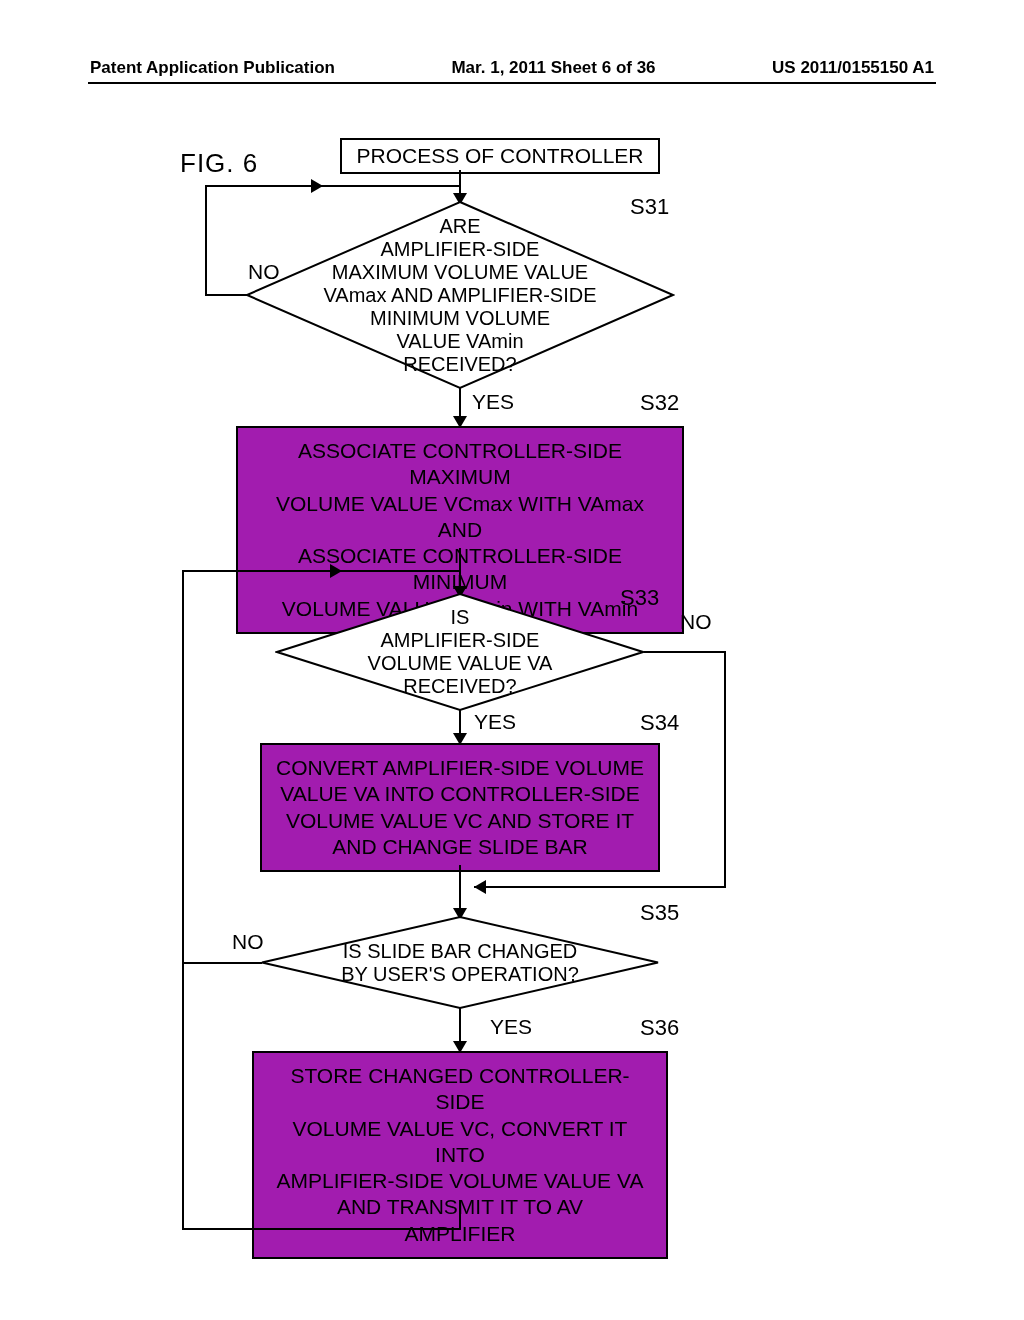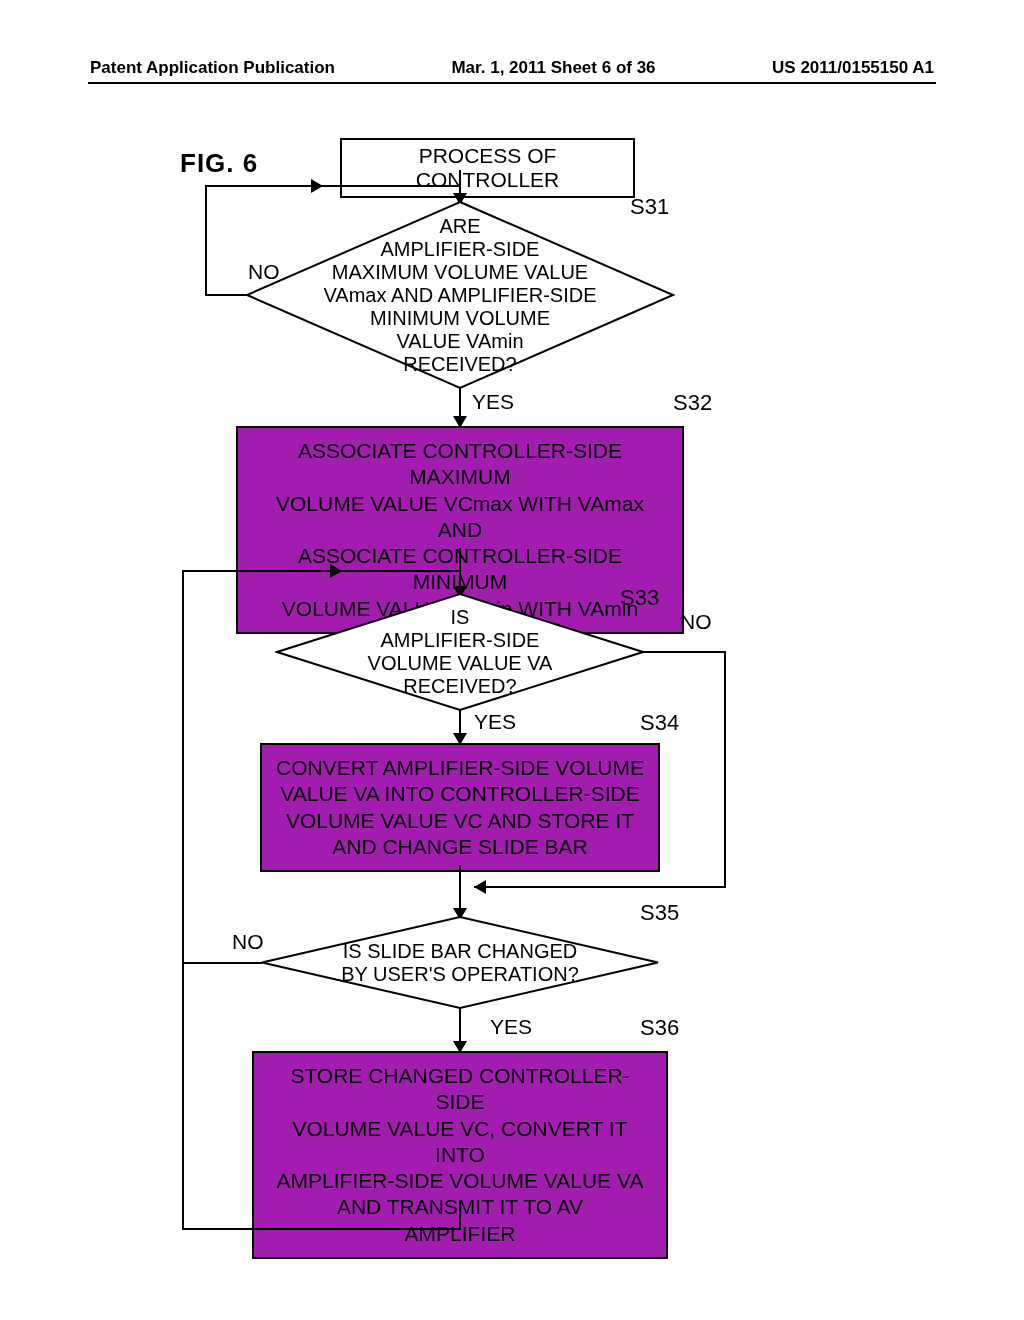--- a/index.html
+++ b/index.html
@@ -33,21 +33,21 @@
   .figure {
     position: absolute;
     top: 130px;
     left: 0;
     width: 1024px;
     height: 1130px;
   }
   .fig-label {
     position: absolute;
     font-size: 26px;
-    font-weight: bold;
+    font-weight: normal;
     letter-spacing: 1px;
   }
   .start-box {
     position: absolute;
     border: 2px solid #000;
     padding: 4px 10px;
     font-size: 21px;
     text-align: center;
     background: #fff;
   }
@@ -113,21 +113,21 @@
   <span>Patent Application Publication</span>
   <span>Mar. 1, 2011  Sheet 6 of 36</span>
   <span>US 2011/0155150 A1</span>
 </div>
 <div class="header-rule"></div>
 
 <div class="figure">
 
   <div class="fig-label" style="left:180px; top:18px;">FIG.  6</div>
 
-  <div class="start-box" style="left:340px; top:8px; width:295px;">PROCESS OF CONTROLLER</div>
+  <div class="start-box" style="left:340px; top:8px; width:320px;">PROCESS OF CONTROLLER</div>
 
   <div class="vline" style="left:459px; top:40px; height:25px;"></div>
   <div class="arrowhead arrow-down" style="left:453px; top:63px;"></div>
 
   <div class="diamond-wrap" style="left:245px; top:70px; width:430px; height:190px;">
     <svg width="430" height="190" viewBox="0 0 430 190">
       <polygon points="215,2 428,95 215,188 2,95" fill="#fff" stroke="#000" stroke-width="2"></polygon>
     </svg>
     <div class="diamond-text" style="white-space:pre-line">ARE
 AMPLIFIER-SIDE
@@ -141,21 +141,21 @@
 
   <div class="branch-label" style="left:248px; top:130px;">NO</div>
   <div class="hline" style="left:205px; top:164px; width:42px;"></div>
   <div class="vline" style="left:205px; top:55px; height:111px;"></div>
   <div class="hline" style="left:205px; top:55px; width:254px;"></div>
   <div class="arrowhead arrow-right" style="left:311px; top:49px;"></div>
 
   <div class="branch-label" style="left:472px; top:260px;">YES</div>
   <div class="vline" style="left:459px; top:258px; height:30px;"></div>
   <div class="arrowhead arrow-down" style="left:453px; top:286px;"></div>
-  <div class="step-label" style="left:640px; top:260px;margin-left:33px;">S32</div>
+  <div class="step-label" style="left:640px; top:260px;">S32</div>
 
   <div class="process-box" style="left:236px; top:296px; width:448px;">
     <span style="white-space:pre-line">ASSOCIATE CONTROLLER-SIDE MAXIMUM
 VOLUME VALUE VCmax WITH VAmax AND
 ASSOCIATE CONTROLLER-SIDE MINIMUM
 VOLUME VALUE VCmin WITH VAmin</span>
   </div>
 
   <div class="vline" style="left:459px; top:418px; height:40px;"></div>
   <div class="arrowhead arrow-down" style="left:453px; top:456px;"></div>

